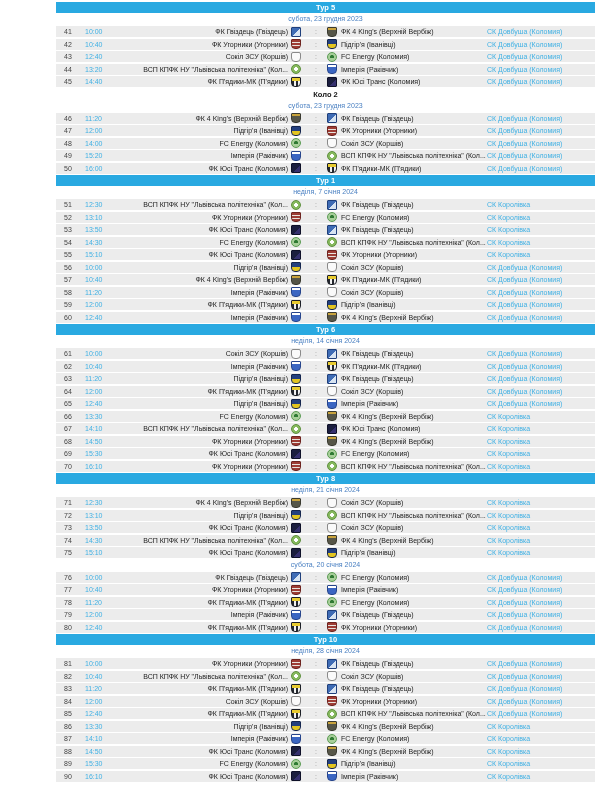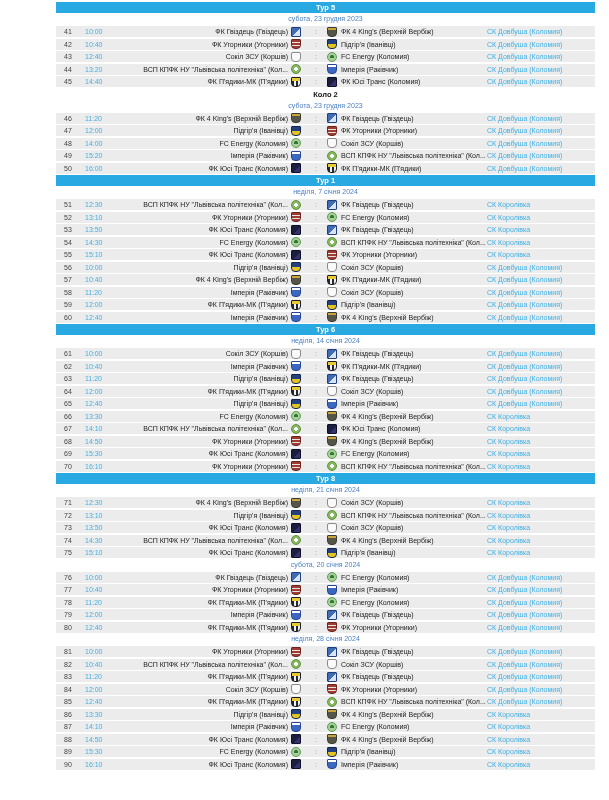--- a/index.html
+++ b/index.html
@@ -468,20 +468,21 @@
         <div class="m-time">12:40</div>
         <div class="m-home">ФК П'ядики-МК (П'ядики)</div>
         <div class="logo home logo-py"></div>
         <div class="m-colon">:</div>
         <div class="logo away logo-ug"></div>
         <div class="m-away">ФК Угорники (Угорники)</div>
         <div class="m-venue">СК Довбуша (Коломия)</div>
       </div>
     </div>
     <div class="round-section">
+      <div class="round-header">Тур 10</div>
       <div class="date-row">неділя, 28 січня 2024</div>
       <div class="match-row">
         <div class="m-num">81</div>
         <div class="m-time">10:00</div>
         <div class="m-home">ФК Угорники (Угорники)</div>
         <div class="logo home logo-ug"></div>
         <div class="m-colon">:</div>
         <div class="logo away logo-gv"></div>
         <div class="m-away">ФК Гвіздець (Гвіздець)</div>
         <div class="m-venue">СК Довбуша (Коломия)</div>

